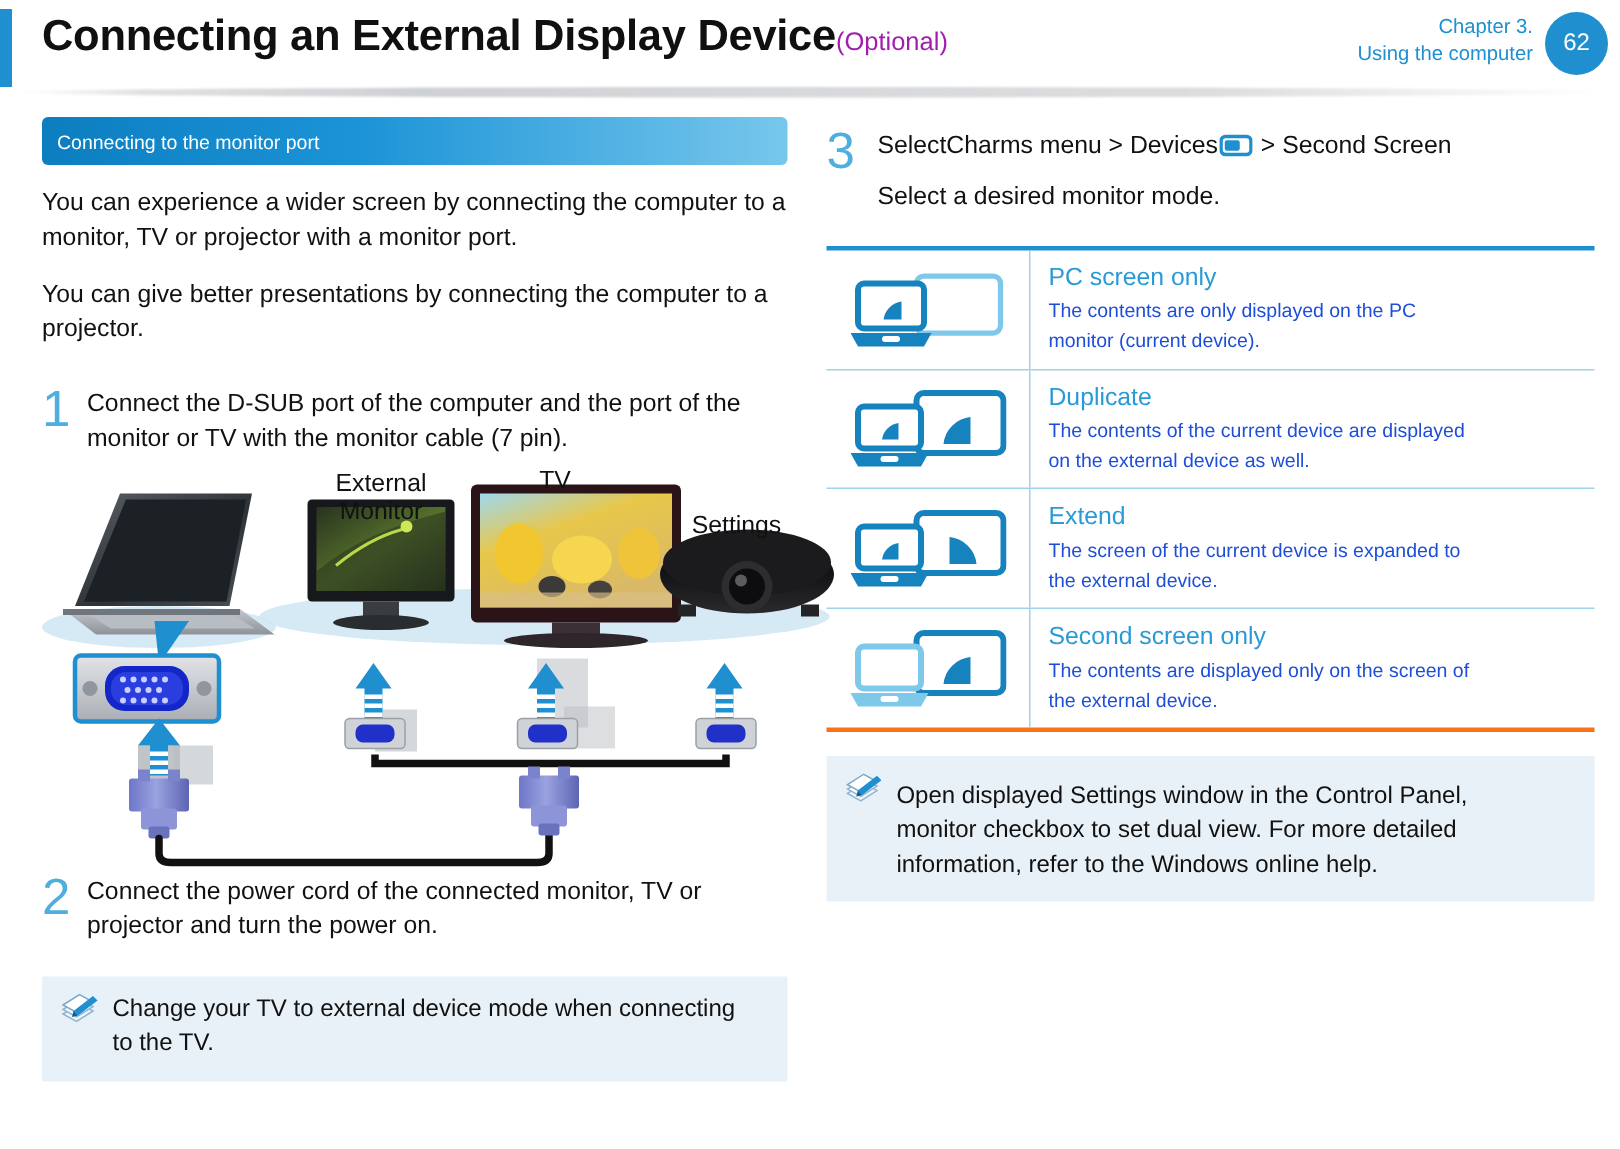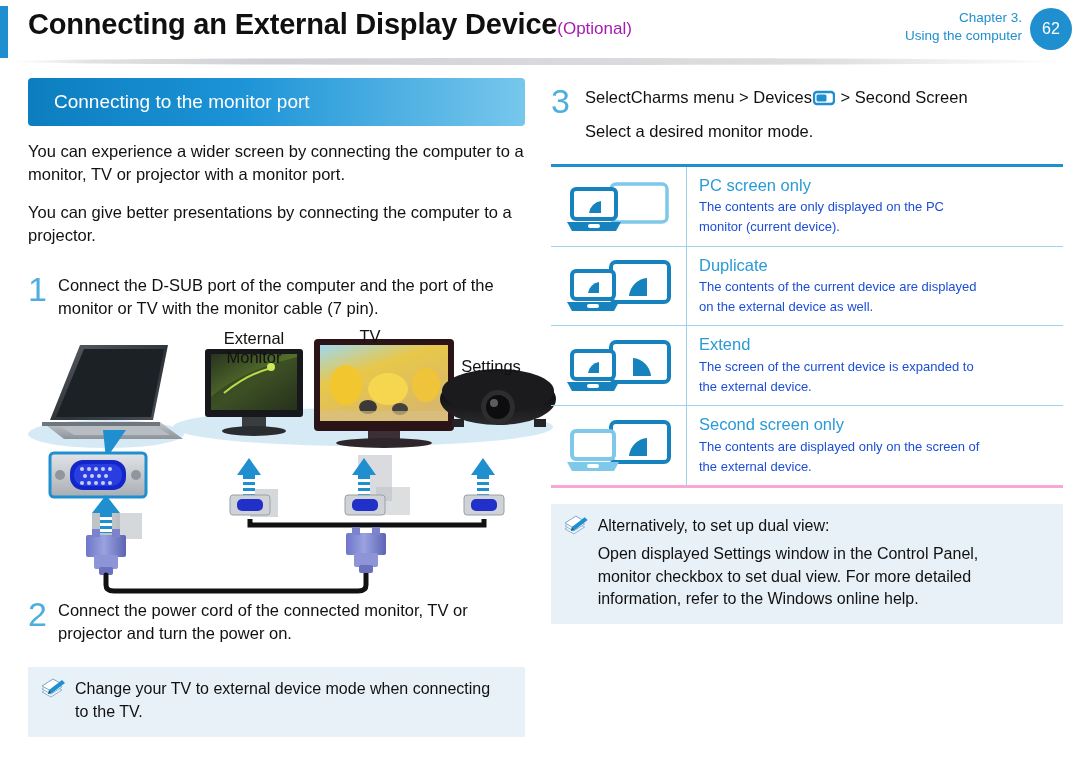--- a/index.html
+++ b/index.html
@@ -46,24 +46,24 @@
     border-radius: 50%;
     filter: blur(0.6px);
   }
 
   
   .col-left  { position: absolute; left: 28px;  top: 78px; width: 520px; }
   .col-right { position: absolute; left: 551px; top: 78px; width: 512px; }
 
   
   .section-bar {
-    height: 48px; width: 497px; border-radius: 4px;
+    height: 32px; width: 497px; border-radius: 4px;
     background: linear-gradient(to right, #0c7ec0 0%, #1b93d6 42%, #77c7ec 100%);
-    display: flex; align-items: center; padding-left: 26px;
-    color: #ffffff; font-size: 19px;
+    display: flex; align-items: center; padding-left: 10px;
+    color: #ffffff; font-size: 13px;
   }
 
   
   .para {
     font-size: 16.5px; color: #111; line-height: 1.42;
     margin-top: 14px; width: 528px;
   }
 
   
   .step { display: flex; margin-top: 18px; }
@@ -78,21 +78,21 @@
   
   .note {
     background: #e9f1f8; padding: 11px 12px 13px 12px;
     display: flex; gap: 9px; border-radius: 1px;
   }
   .note-text { font-size: 16px; line-height: 1.42; color: #111; }
   .note-text .nt-head { display: block; }
   .note-text .nt-body { display: block; margin-top: 5px; }
 
   
-  .mode-table { margin-top: 20px; border-top: 3px solid #1f8fd0; border-bottom: 3px solid #f9a8d4; }
+  .mode-table { margin-top: 20px; border-top: 3px solid #1f8fd0; border-bottom: 3px solid #f97316; }
   .mode-row { display: flex; align-items: stretch; border-bottom: 1px solid #9fd3ea; }
   .mode-row:last-child { border-bottom: none; }
   .mode-icon-cell {
     width: 136px; flex: 0 0 136px; display: flex;
     align-items: center; justify-content: center;
     border-right: 1px solid #9fd3ea; padding: 10px 0;
   }
   .mode-text-cell { padding: 8px 0 9px 12px; flex: 1; }
   .mode-title { color: #2a9ad6; font-size: 16.5px; line-height: 1.3; }
   .mode-desc  { color: #1d4ed8; font-size: 13px; line-height: 1.4; margin-top: 2px; white-space: nowrap; }
@@ -427,21 +427,20 @@
       <svg width="26" height="24" viewBox="0 0 26 24">
         <g>
           <polygon points="2,14 13,7 22,12 11,19" fill="#eef4fa" stroke="#8fb4cf" stroke-width="1"></polygon>
           <polygon points="2,11 13,4 22,9 11,16" fill="#f7fbfe" stroke="#8fb4cf" stroke-width="1"></polygon>
           <polygon points="2,8 13,1 22,6 11,13" fill="#ffffff" stroke="#7aa8c8" stroke-width="1"></polygon>
           <path d="M9 12 L22 2 L25 5 L12 15 Z" fill="#1f8fd0"></path>
           <path d="M9 12 L12 15 L8 16 Z" fill="#0d5f8f"></path>
         </g>
       </svg>
       <div class="note-text" style="width:460px;">
-        <span class="nt-head">Alternatively, to set up dual view:</span>
         <span class="nt-body">
           <span style="display:block;">Open displayed Settings window in the Control Panel,</span>
           <span style="display:block;">monitor  checkbox to set dual view. For more detailed</span>
           <span style="display:block;">information, refer to the Windows online help.</span>
         </span>
       </div>
     </div>
   </div>
 </div>
 

